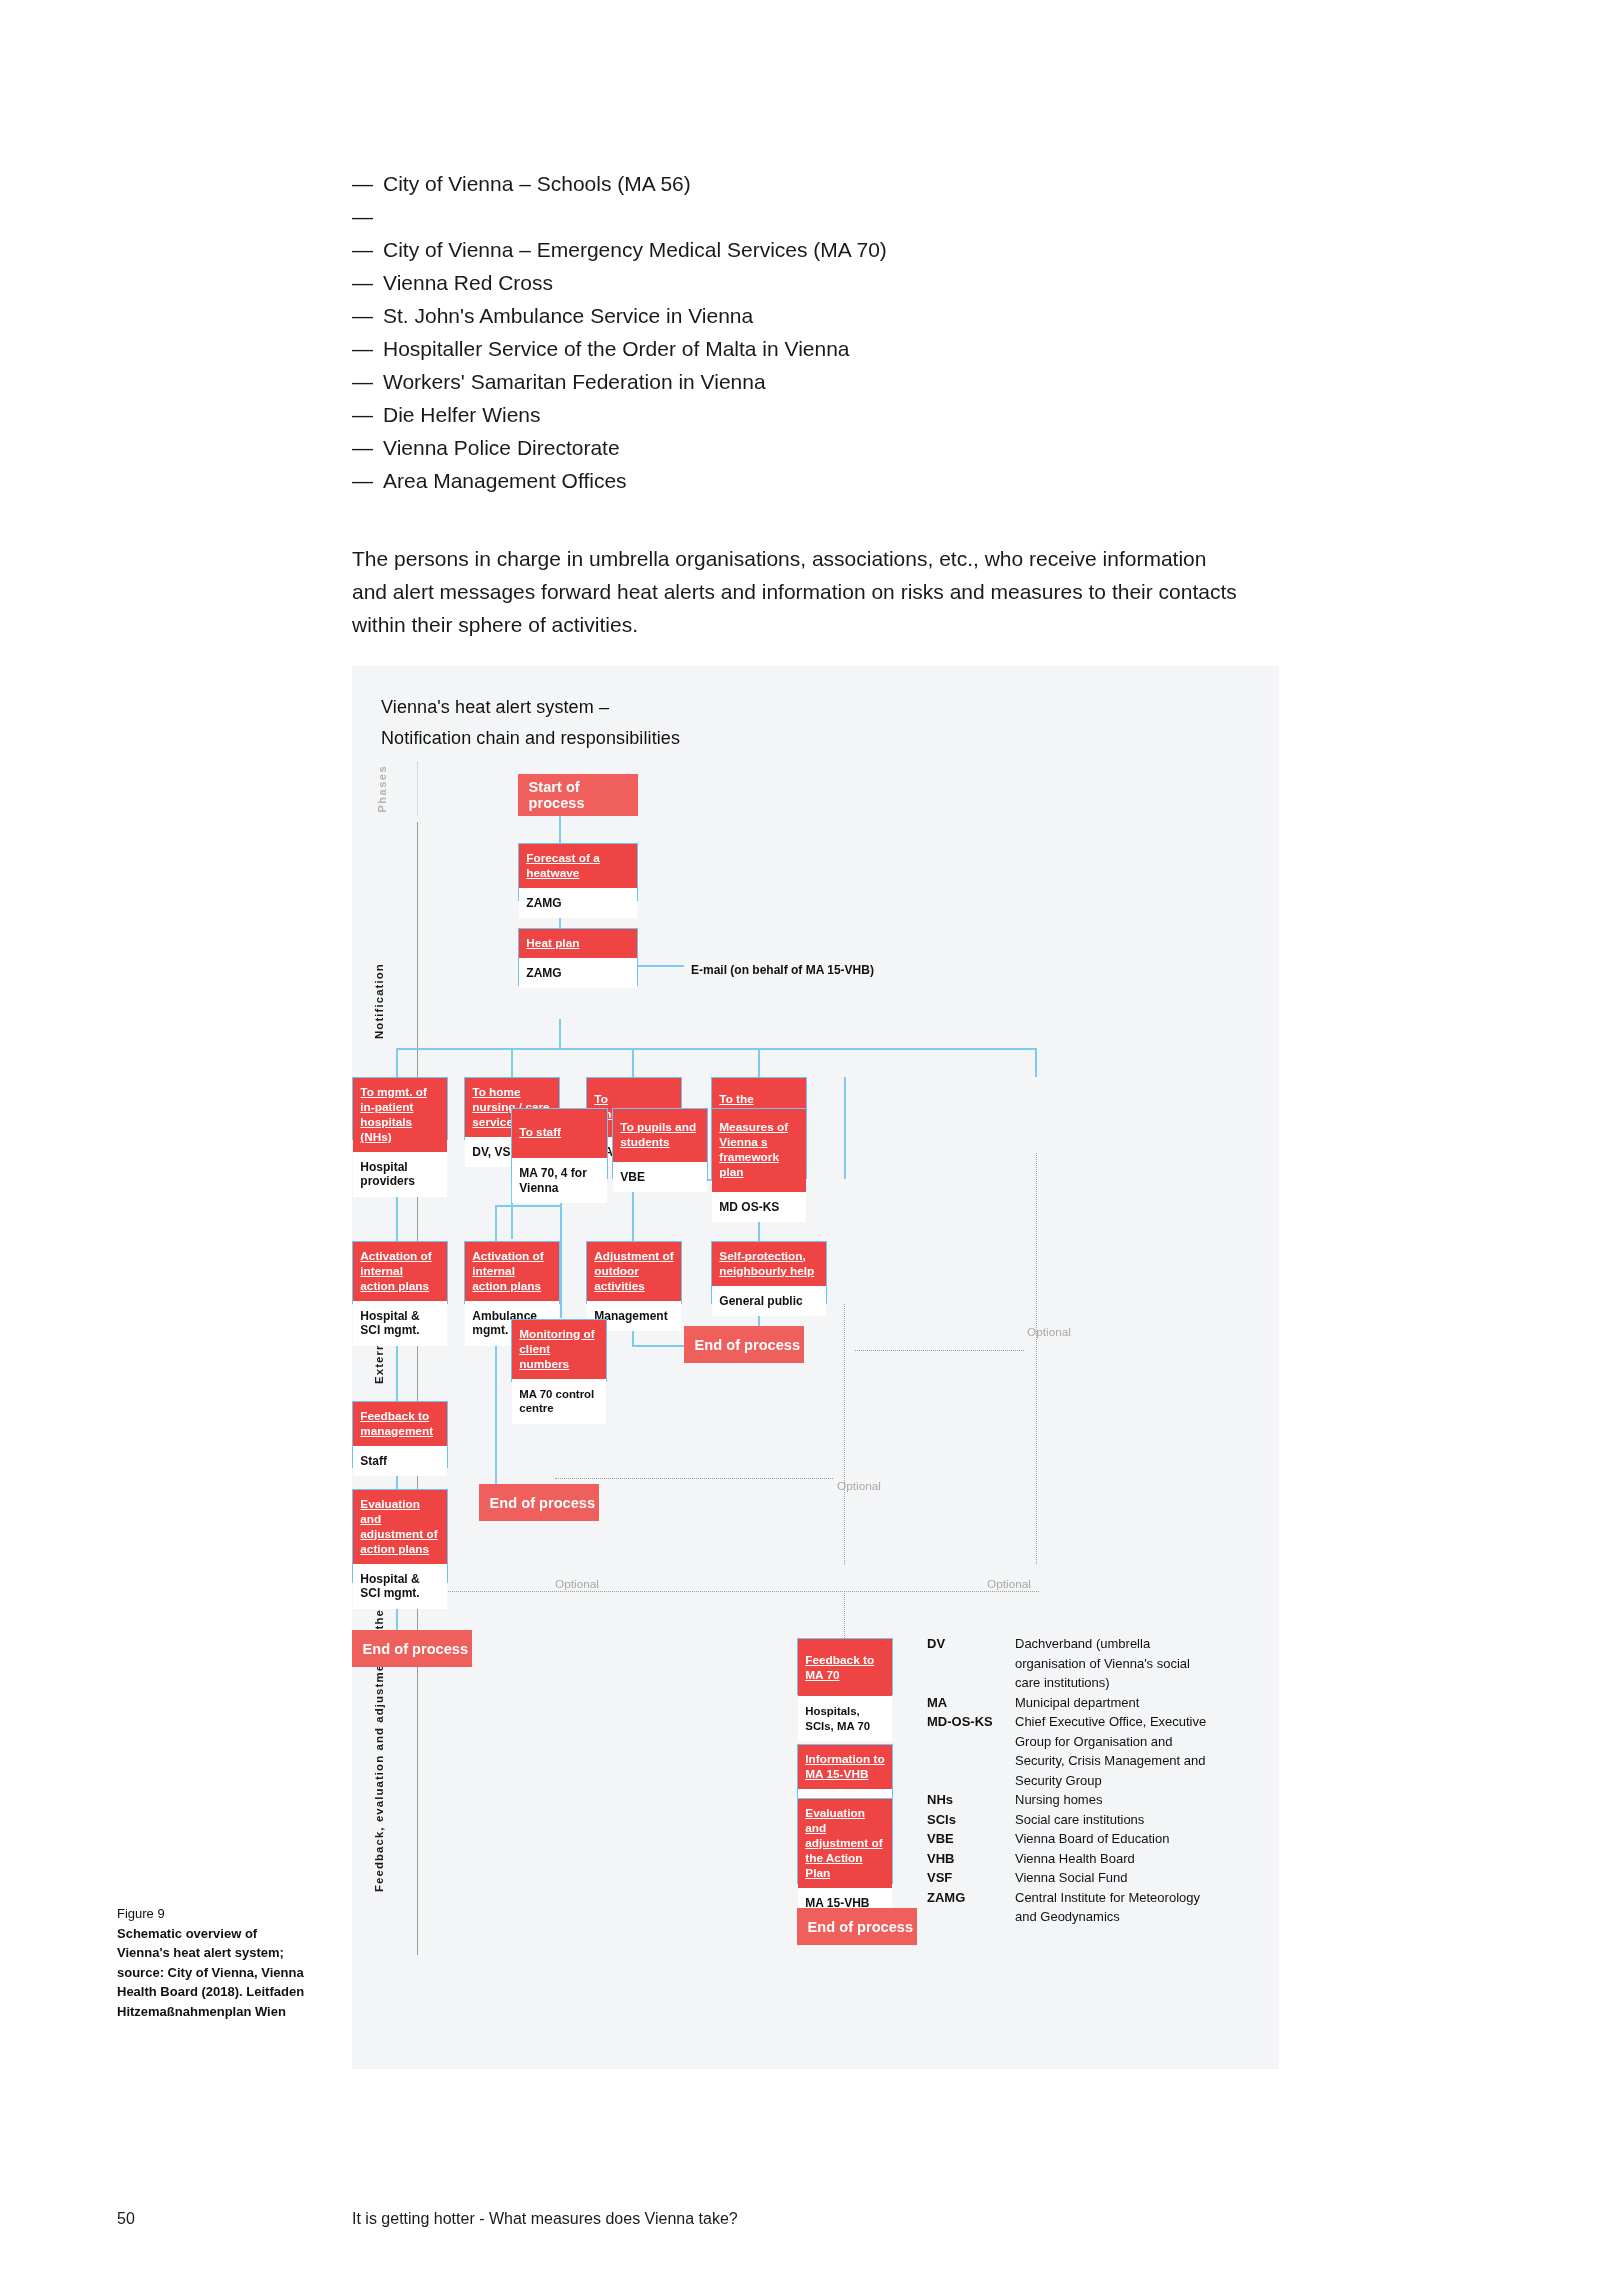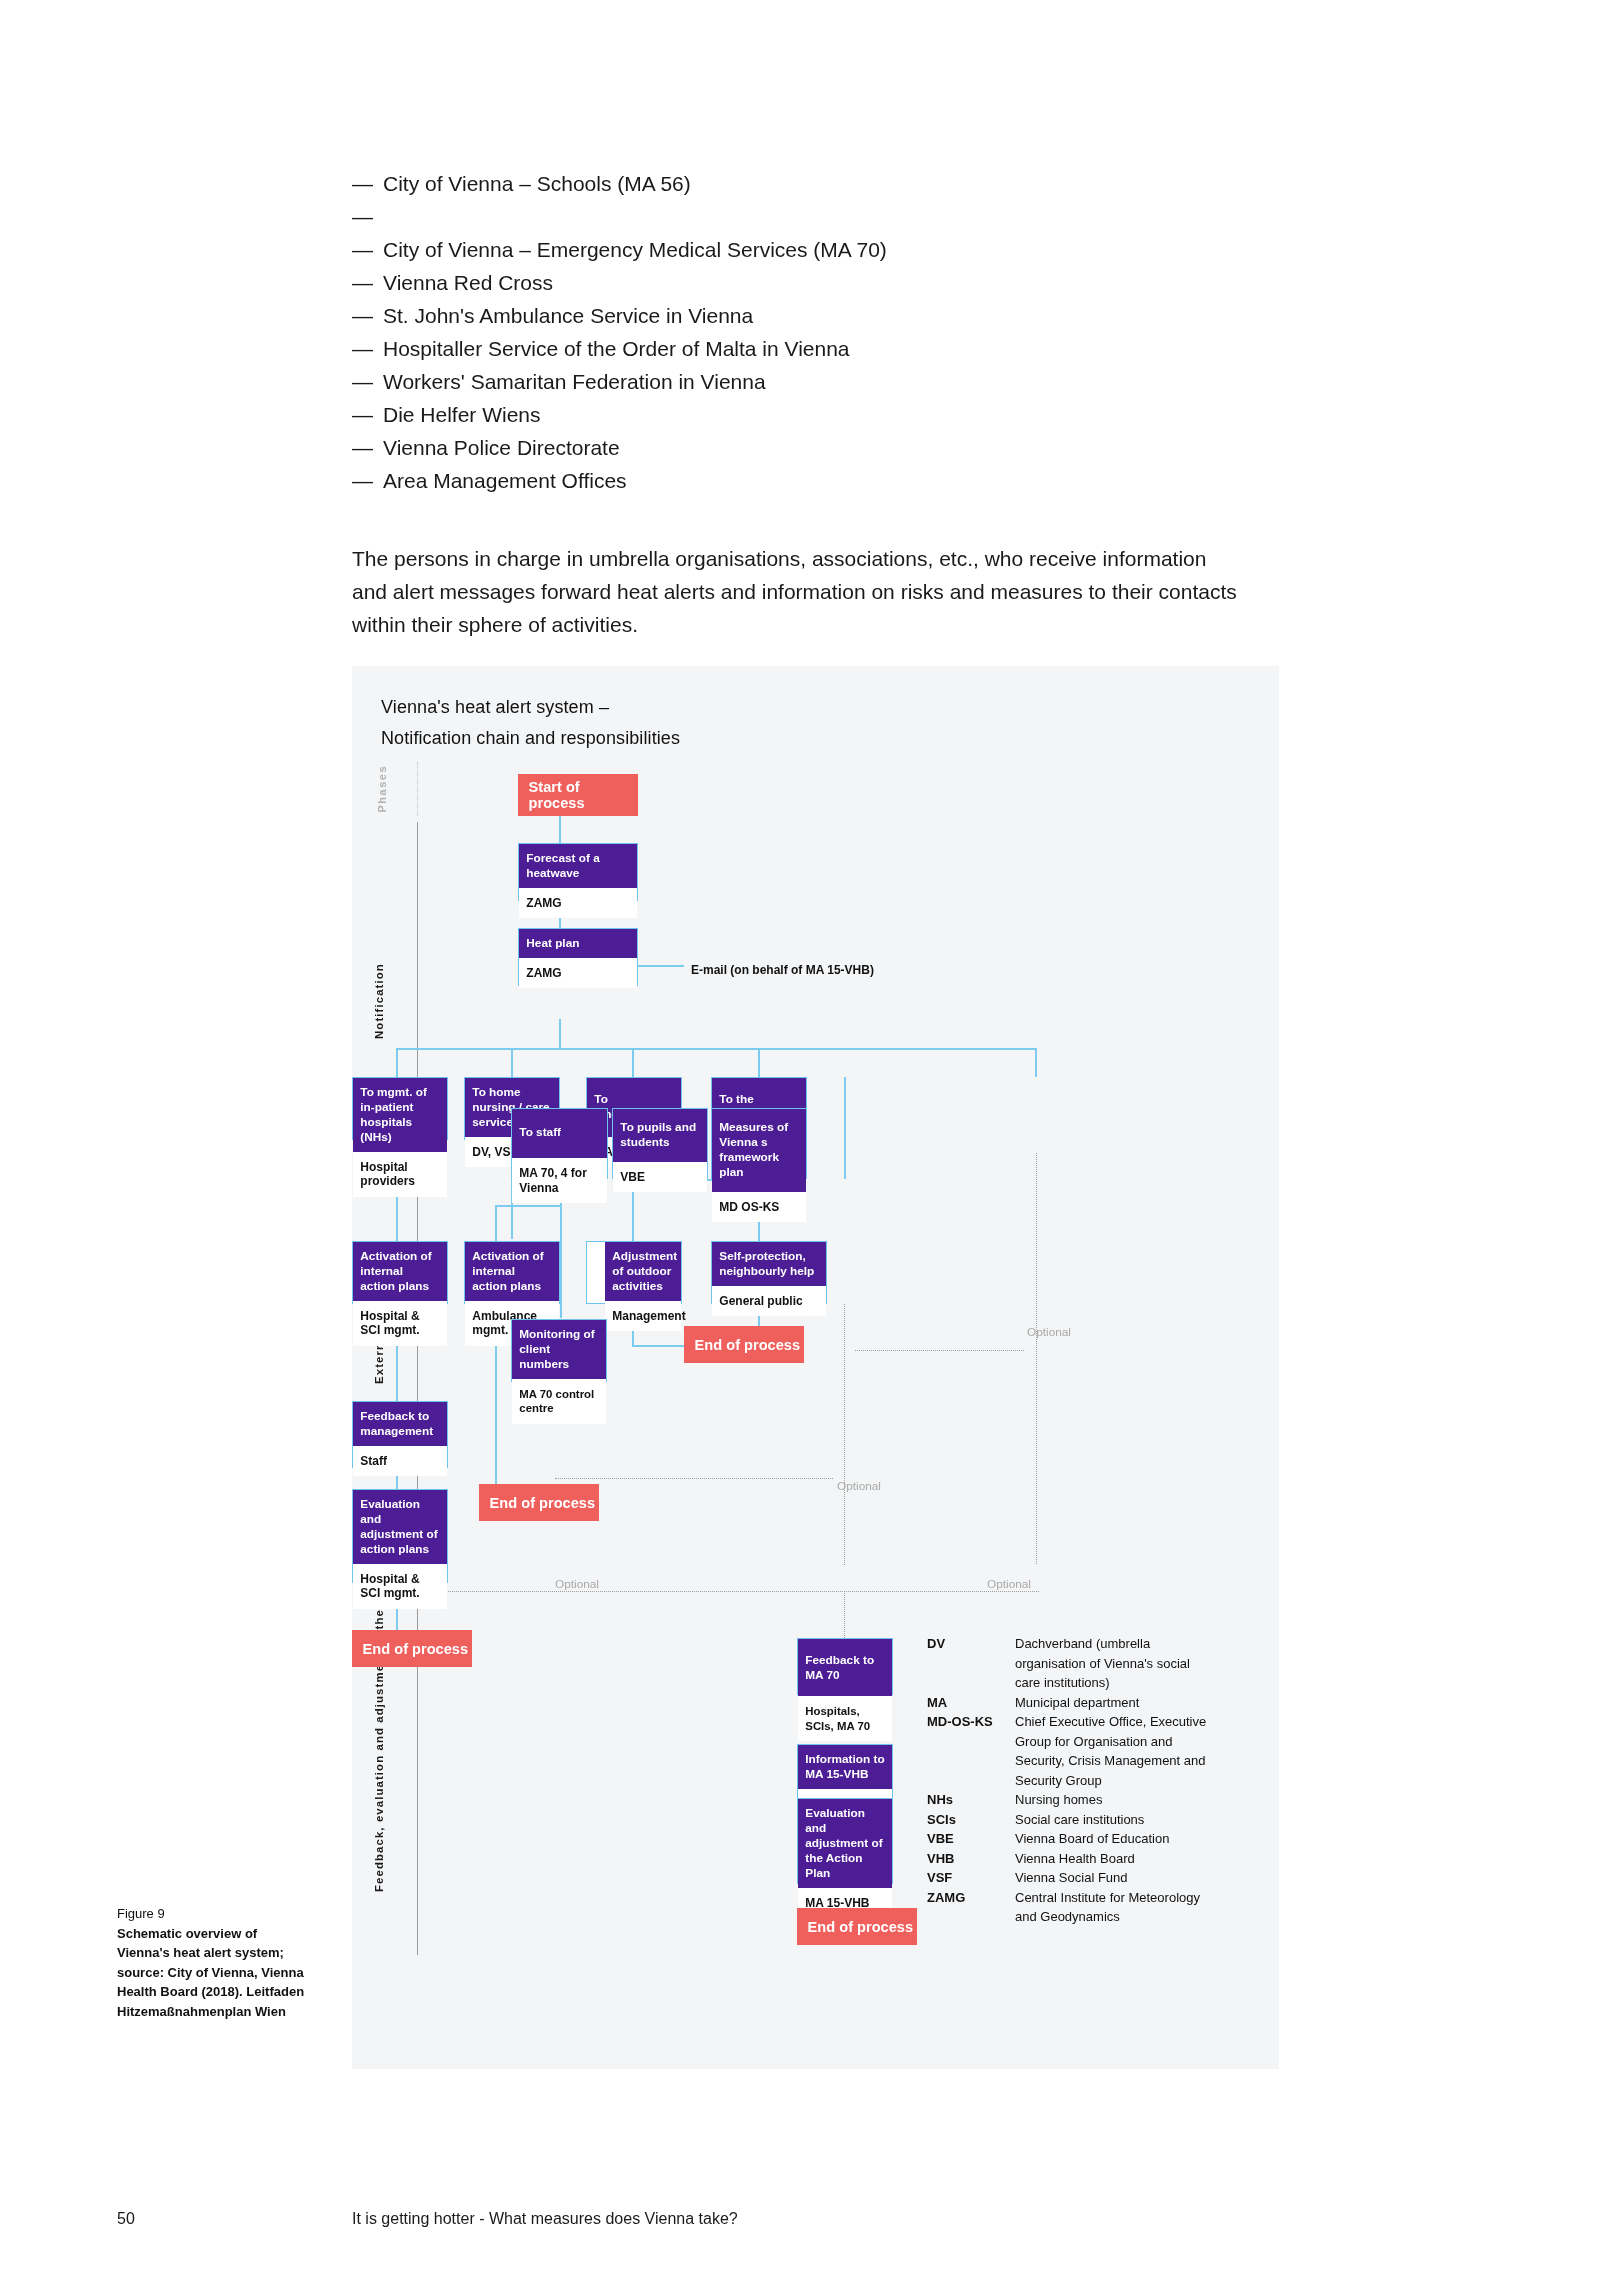--- a/index.html
+++ b/index.html
@@ -58,24 +58,25 @@
     font-weight:700;text-align:center;
   }
   
   .node{
     position:absolute;
     border:1.6px solid #6ec4ee;
     box-sizing:border-box;
     background:#ffffff;
   }
   .node .nhead{
-    background:#4c1d95;color:#ffffff;
+    background:#ef4444;color:#ffffff;
     font-size:11.8px;line-height:15px;
     padding:6.5px 7.3px 7.3px 7.3px;
     font-weight:600;
+    text-decoration:underline;
   }
   .node .nbody{
     background:#ffffff;color:#111;
     font-size:12px;line-height:14.6px;
     padding:8px 7.3px 8px 7.3px;
     font-weight:700;
   }
   .redbox{
     position:absolute;
     background:#ef5f5b;color:#ffffff;
@@ -297,21 +298,21 @@
   <div class="node" style="left:0px;top:575px;width:96px;height:63px;">
     <div class="nhead">Activation of internal action plans</div>
     <div class="nbody">Hospital &amp; SCI mgmt.</div>
   </div>
 
   <div class="node" style="left:112px;top:575px;width:96px;height:63px;">
     <div class="nhead">Activation of internal action plans</div>
     <div class="nbody">Ambulance mgmt.</div>
   </div>
 
-  <div class="node" style="left:234px;top:575px;width:96px;height:63px;padding-left:18px;">
+  <div class="node" style="left:234px;top:575px;width:96px;height:63px;">
     <div class="nhead">Adjustment of outdoor activities</div>
     <div class="nbody">Management</div>
   </div>
 
   <div class="node" style="left:359px;top:575px;width:116px;height:63px;">
     <div class="nhead">Self-protection, neighbourly help</div>
     <div class="nbody">General public</div>
   </div>
 
   <div class="node" style="left:159px;top:653px;width:96px;height:63px;">

